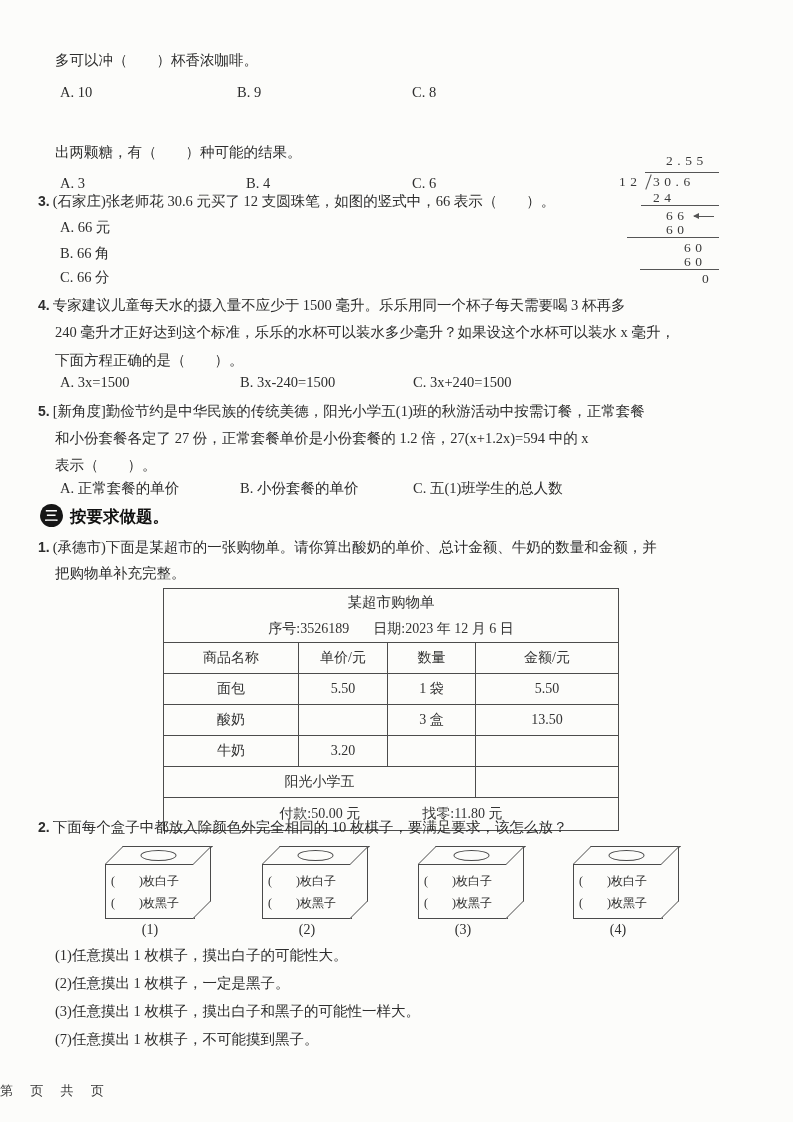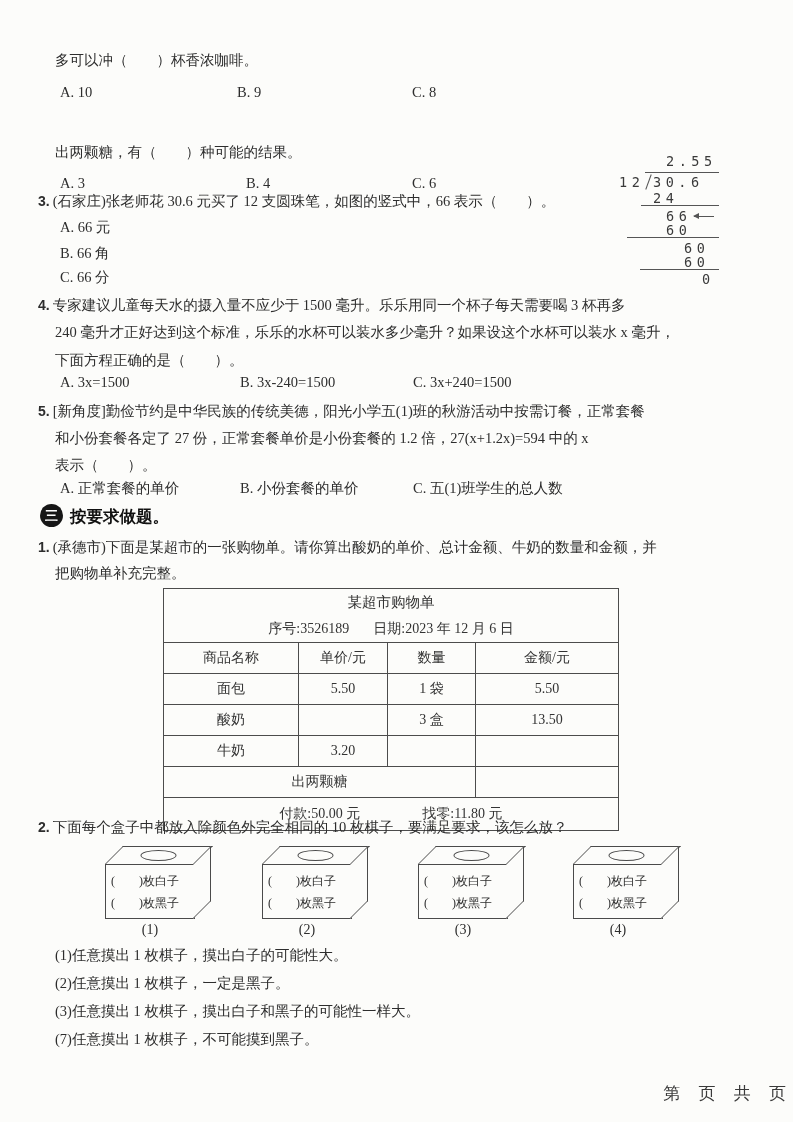--- a/index.html
+++ b/index.html
@@ -21,21 +21,21 @@
     font-size:13px; font-weight:bold; font-family:"DejaVu Sans",sans-serif;
   }
   .sec-title {
     position:absolute; font-family:"Liberation Sans","DejaVu Sans",sans-serif;
     font-weight:bold; font-size:16.5px; color:#111;
   }
 
   
   .division { position:absolute; left:612px; top:148px; width:182px; height:140px;
     font-family:"DejaVu Sans Mono",monospace; font-size:13.5px; color:#3a3a3a; }
-  .dnum { position:absolute; letter-spacing:4.5px; line-height:14px; }
+  .dnum { position:absolute; letter-spacing:4.5px; line-height:14px;font-family:Liberation Serif, serif; }
   .dline { position:absolute; height:0; border-top:1.3px solid #555; }
   .dslash { position:absolute; width:0; height:16px; border-left:1.3px solid #555; transform:rotate(20deg); }
   .darrow { position:absolute; height:0; border-top:1.3px solid #555; }
   .darrow::before { content:""; position:absolute; left:-1px; top:-3.6px;
     border-top:3px solid transparent; border-bottom:3px solid transparent; border-right:6px solid #555; }
 
   
   .receipt { position:absolute; left:163px; top:588px; border-collapse:collapse;
     font-size:14px; color:#333; background:#fcfcfa; }
   .receipt td { border:1px solid #4c4c4c; text-align:center; vertical-align:middle;
@@ -51,22 +51,22 @@
     border:1.5px solid #4a4a4a; border-bottom:none; background:#fcfcfa;
     transform:skewX(-45deg); transform-origin:bottom left; }
   .box-hole { width:36px; height:11px; border:1.3px solid #4a4a4a; border-radius:50%;
     margin:3px auto 0; transform:skewX(45deg); }
   .box-side { position:absolute; left:87px; top:-1.5px; width:18px; height:55px;
     border:1.5px solid #4a4a4a; border-left:none; background:#fcfcfa;
     transform:skewY(-45deg); transform-origin:left top; }
   .box-text { position:absolute; left:5px; top:5px; font-size:12px; line-height:22px; white-space:nowrap; }
   .box-label { position:absolute; width:90px; text-align:center; font-size:14px; }
 
-  .footer { position:absolute; left:0; top:1082px; width:793px; text-align:right;
-    font-size:17px; letter-spacing:7px; color:#3a3a3a; }
+  .footer { position:absolute; left:0; top:1082px; width:793px; text-align:left;
+    font-size:13px; letter-spacing:7px; color:#3a3a3a; }
 </style>
 </head>
 <body>
 
 <div class="page">
 
   <div class="line" style="top:50px;left:55px">多可以冲（　　）杯香浓咖啡。</div>
   <div class="opts" style="top:84px">
     <span class="opt" style="left:60px">A. 10</span>
     <span class="opt" style="left:237px">B. 9</span>
@@ -172,21 +172,21 @@
       <td>3 盒</td>
       <td>13.50</td>
     </tr>
     <tr>
       <td>牛奶</td>
       <td>3.20</td>
       <td></td>
       <td></td>
     </tr>
     <tr>
-      <td colspan="3">出两颗糖</td>
+      <td colspan="3">阳光小学五</td>
       <td></td>
     </tr>
     <tr>
       <td colspan="4" style="height:33px">
         <div class="pay-flex">
           <span>付款:50.00 元</span>
           <span>找零:11.80 元</span>
         </div>
       </td>
     </tr>

